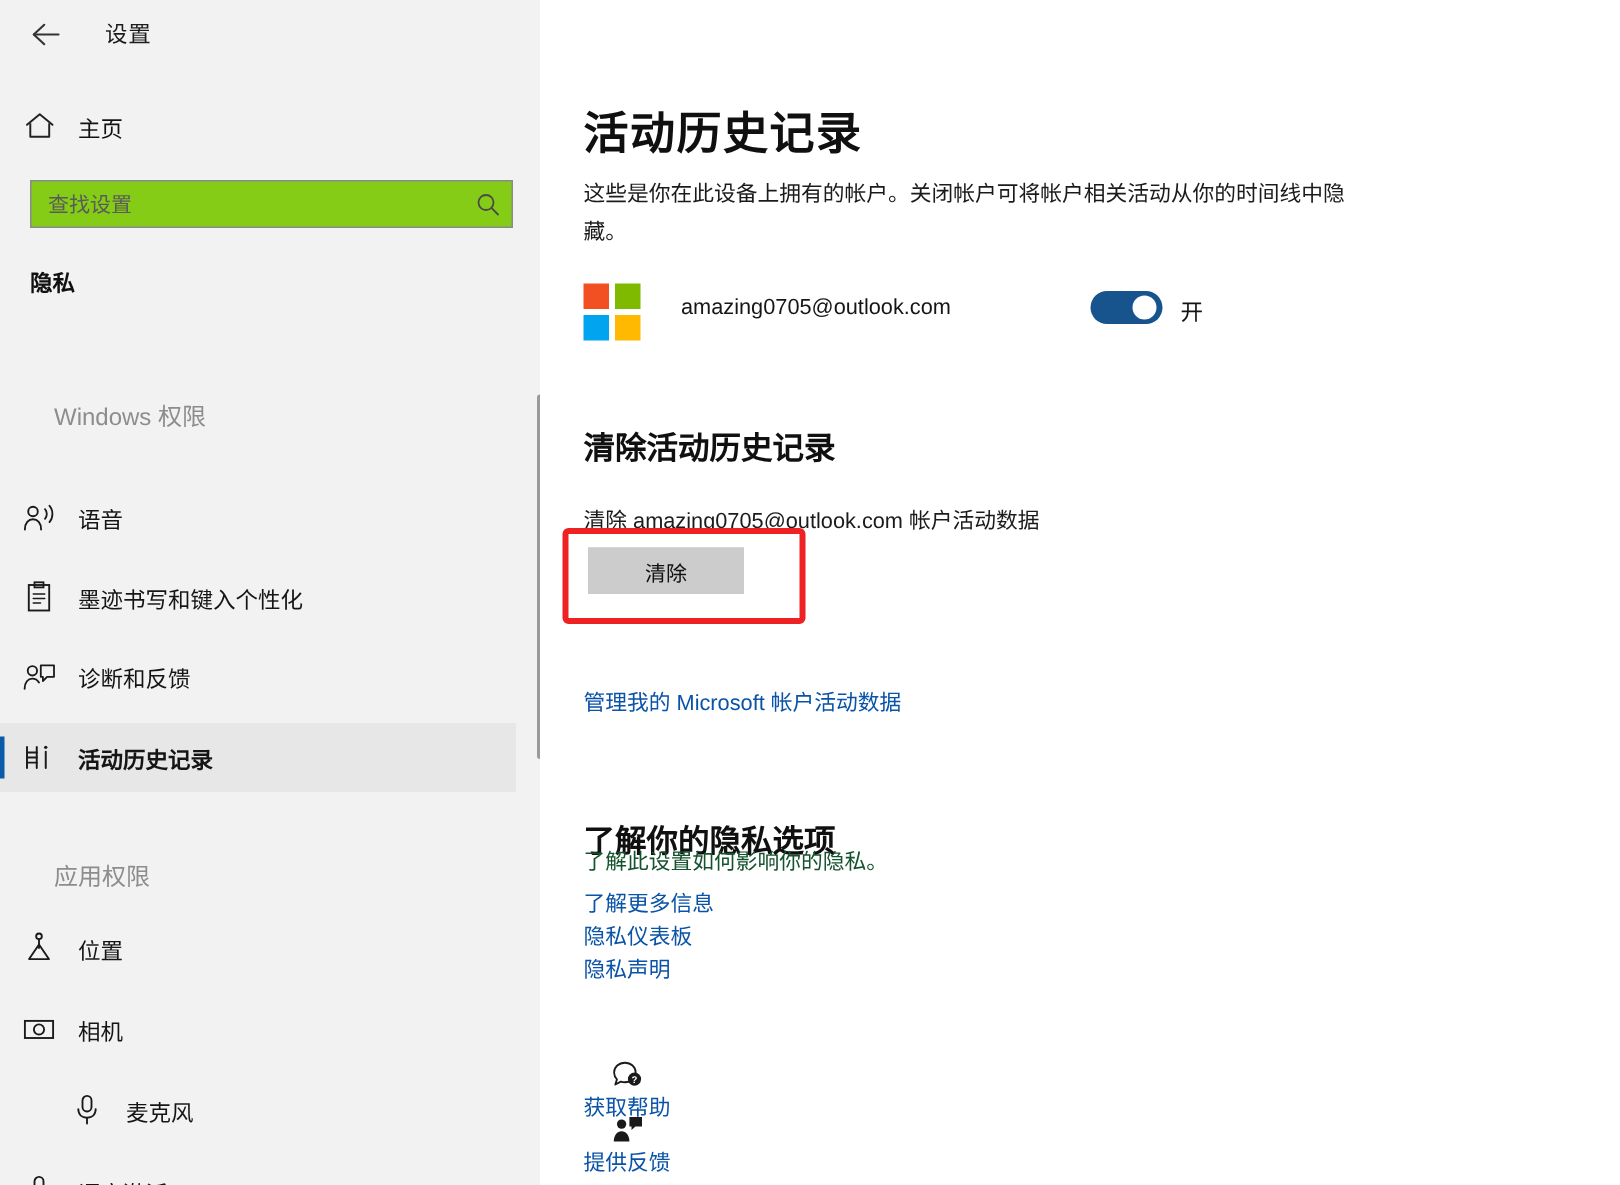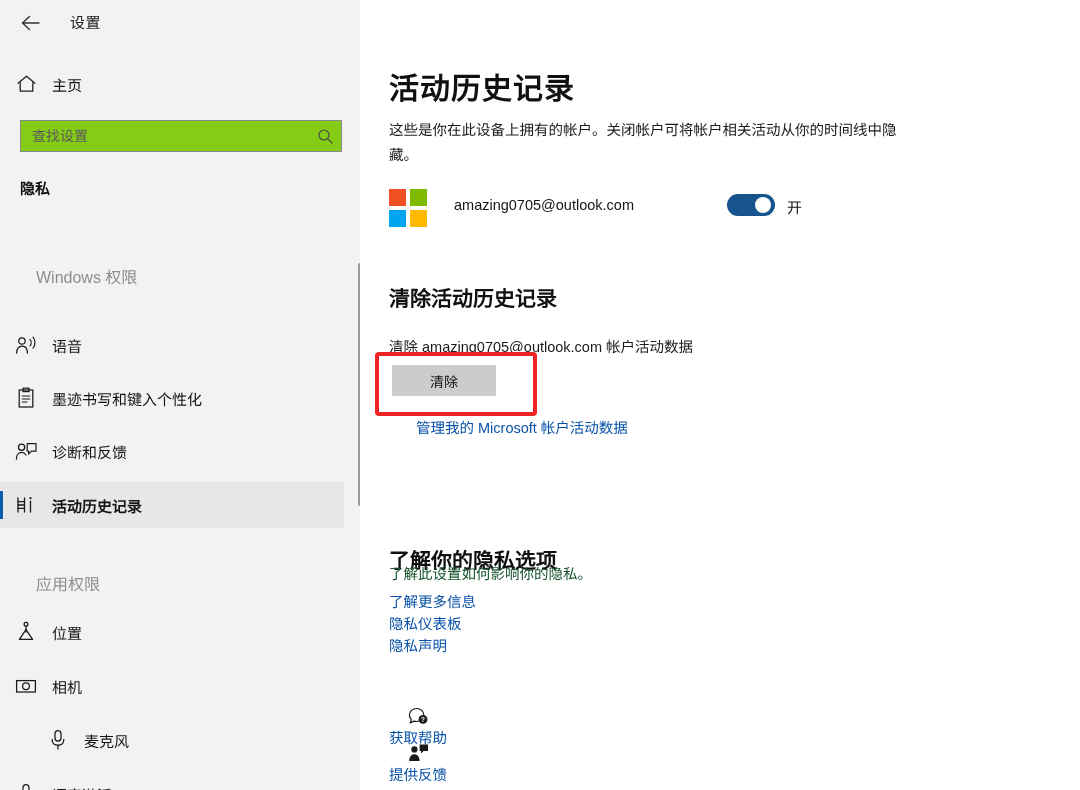--- a/index.html
+++ b/index.html
@@ -256,21 +256,21 @@
   }
 
   .link {
     position: absolute;
     left: 26px;
     font-size: 14.5px;
     color: #0a53a8;
     text-decoration: none;
     cursor: pointer;
   }
-  #link-manage { top: 416px; margin-left: 27px; }
+  #link-manage { top: 456px; }
   #privacy-note { top: 562px; color: #14532d; font-size: 14.5px; }
   #link-learn { top: 590px; }
   #link-dashboard { top: 612px; }
   #link-statement { top: 634px; }
 
   .foot-link {
     position: absolute;
     left: 26px;
     height: 26px;
     display: flex; align-items: center;

